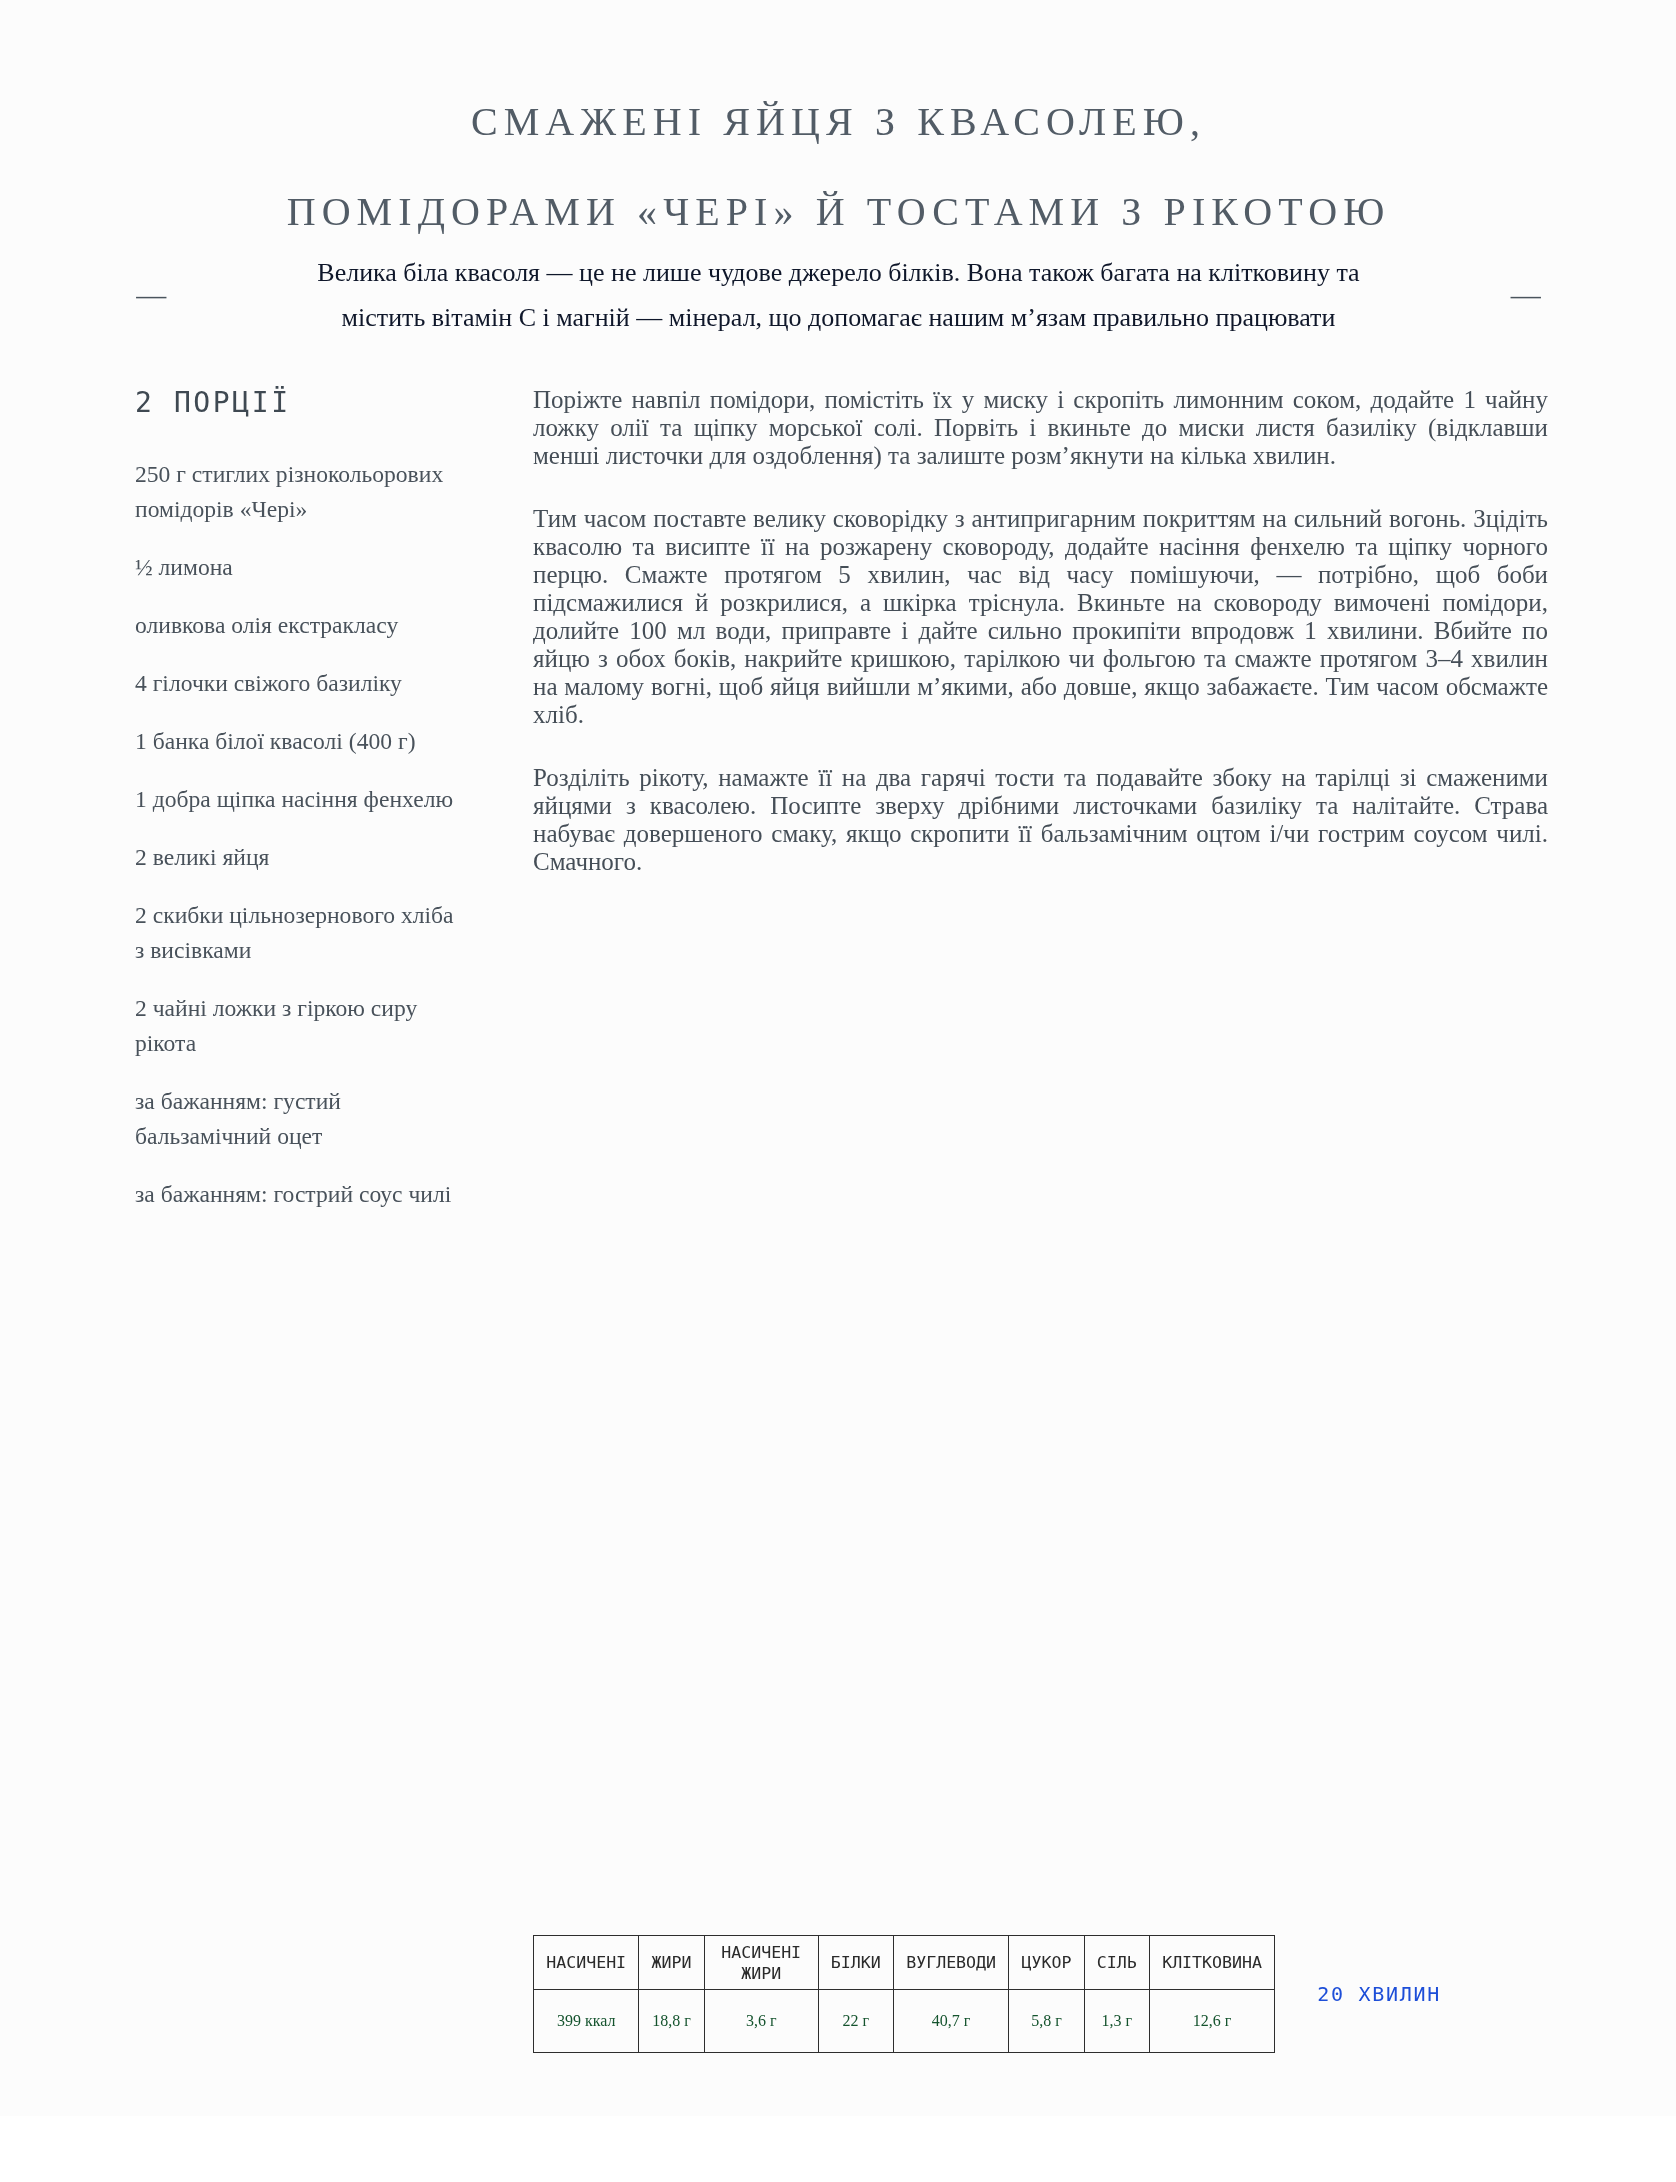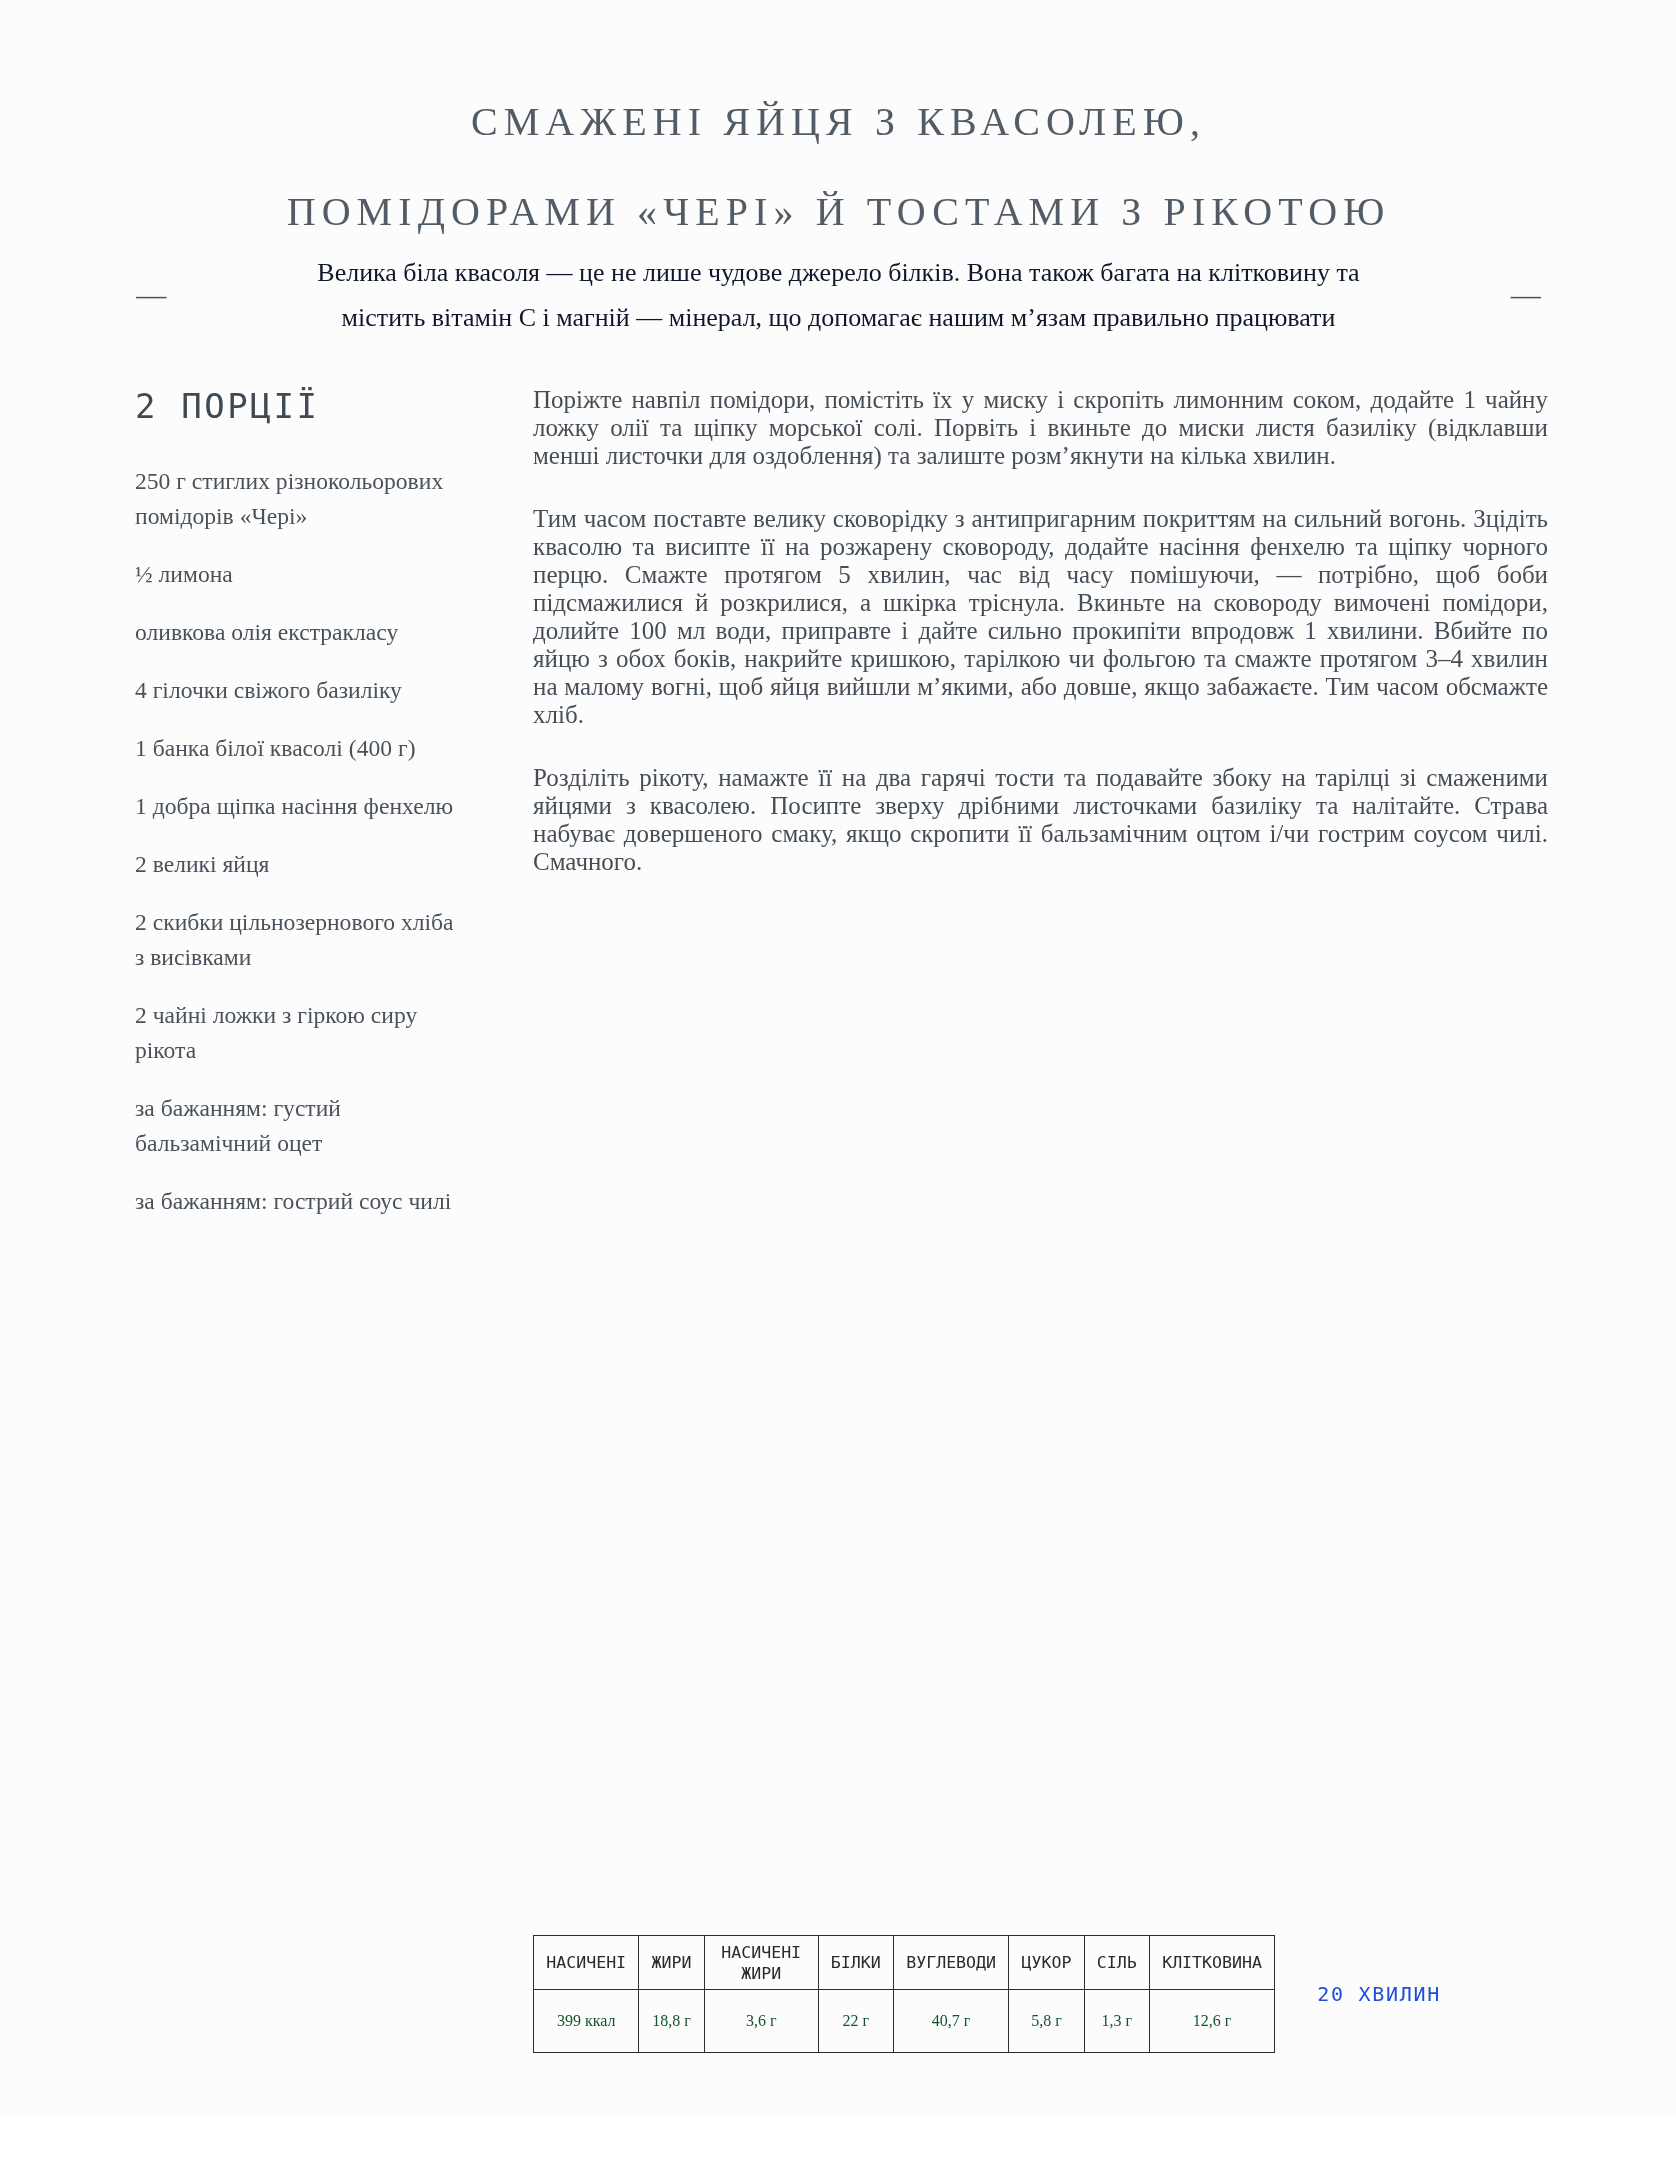--- a/index.html
+++ b/index.html
@@ -61,21 +61,21 @@
 
   
   .sidebar {
     position: absolute;
     top: 386px;
     left: 135px;
     width: 332px;
   }
   .servings-heading {
     font-family: "DejaVu Sans Mono", monospace;
-    font-size: 34px;
+    font-size: 28px;
     letter-spacing: 2.6px;
     color: #3f4952;
     margin-bottom: 38px;
   }
   .ingredients-list {
     list-style: none;
   }
   .ingredients-list li {
     font-size: 23.6px;
     line-height: 35px;

